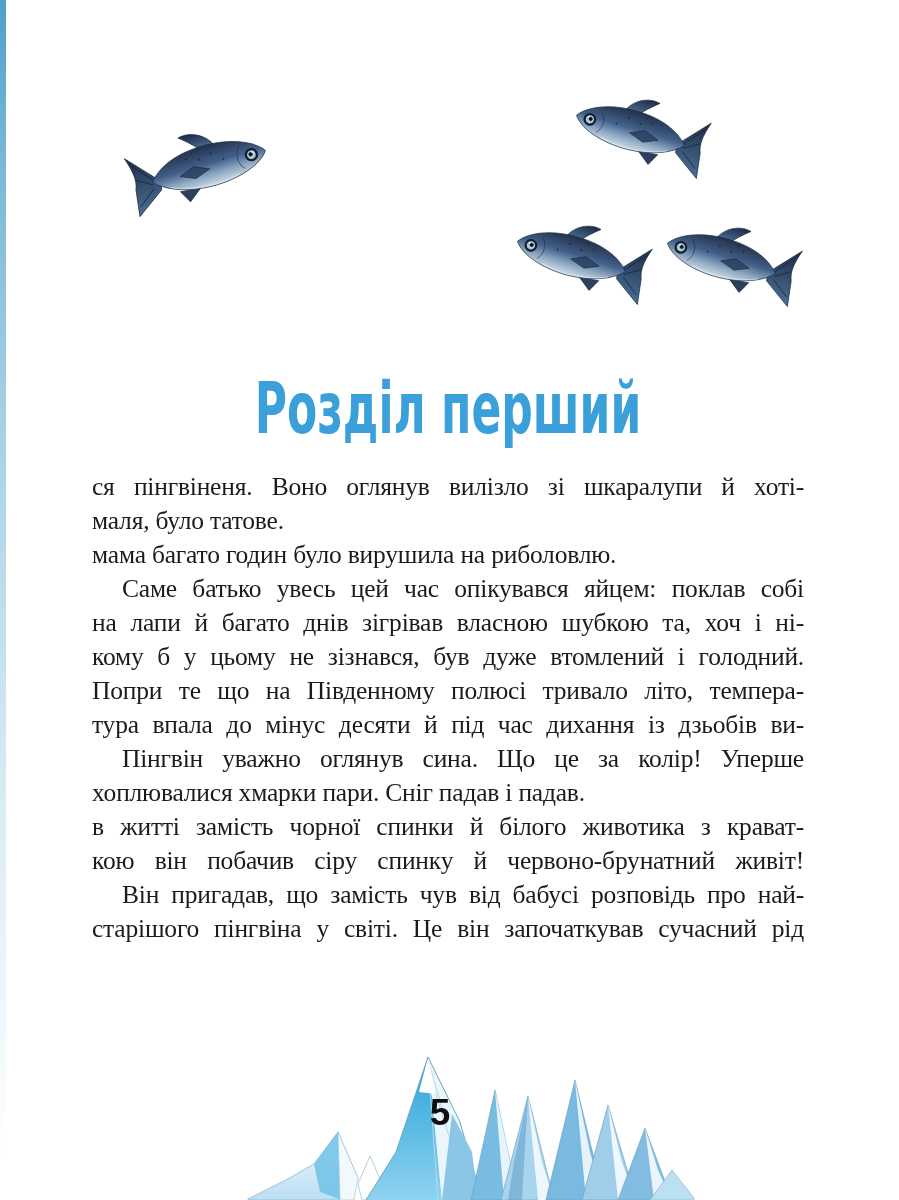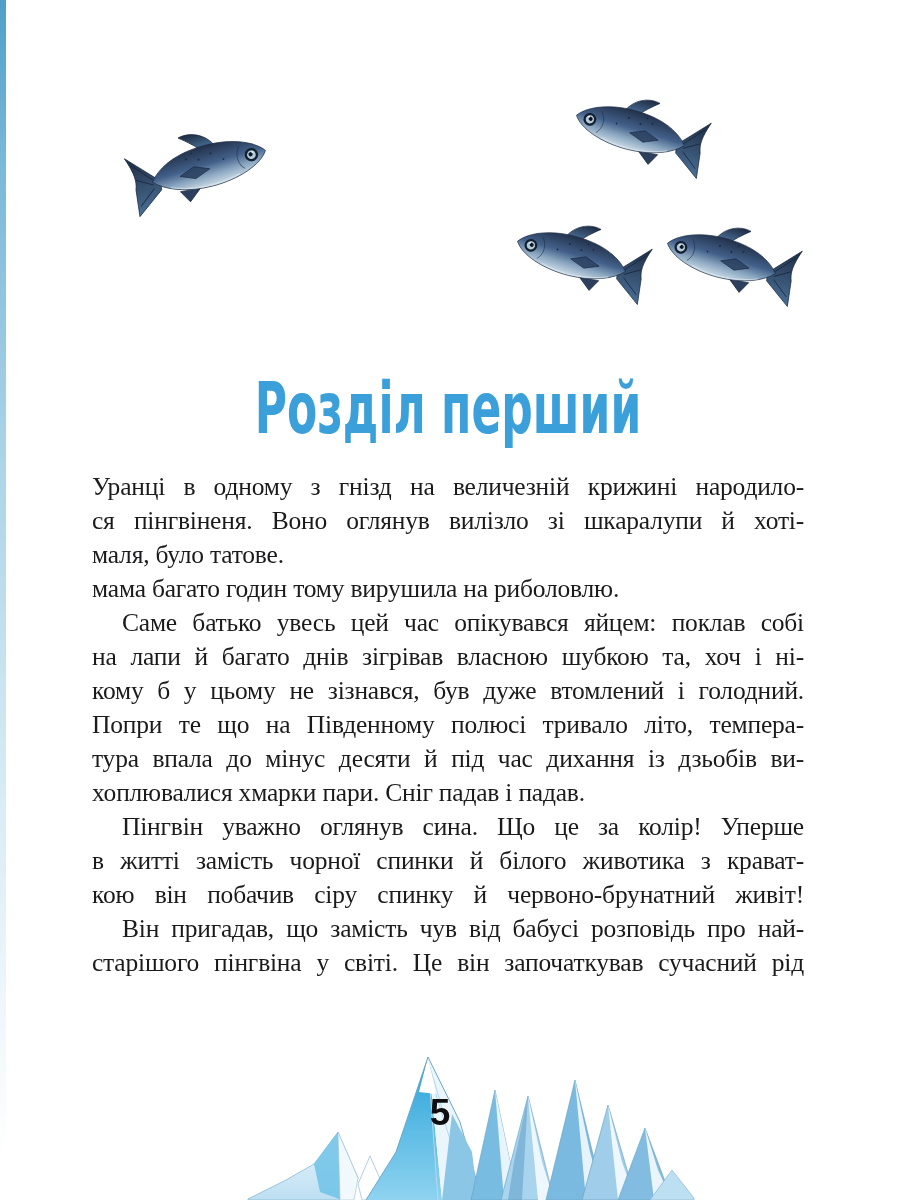--- a/index.html
+++ b/index.html
@@ -88,31 +88,30 @@
   <svg class="fish fish-3" viewBox="-25 -35 270 190">
     <use href="#fish-shape" transform="rotate(17 110 60)"></use>
   </svg>
   <svg class="fish fish-4" viewBox="-25 -35 270 190">
     <use href="#fish-shape" transform="rotate(17 110 60)"></use>
   </svg>
 
   <div class="chapter-title" style="color: rgb(59, 160, 218);">Розділ перший</div>
 
   <div class="story">
-      <div class="t-line">Уранці в одному з гнізд на величезній крижині народило-</div>
       <div class="t-line">ся пінгвіненя. Воно оглянув вилізло зі шкаралупи й хоті-</div>
       <div class="t-line flush">маля, було татове.</div>
-      <div class="t-line flush">мама багато годин тому вирушила на риболовлю.</div>
+      <div class="t-line flush">мама багато годин було вирушила на риболовлю.</div>
       <div class="t-line indent">Саме батько увесь цей час опікувався яйцем: поклав собі</div>
       <div class="t-line">на лапи й багато днів зігрівав власною шубкою та, хоч і ні-</div>
       <div class="t-line">кому б у цьому не зізнався, був дуже втомлений і голодний.</div>
       <div class="t-line">Попри те що на Південному полюсі тривало літо, темпера-</div>
       <div class="t-line">тура впала до мінус десяти й під час дихання із дзьобів ви-</div>
+      <div class="t-line indent">Пінгвін уважно оглянув сина. Що це за колір! Уперше</div>
       <div class="t-line flush">хоплювалися хмарки пари. Сніг падав і падав.</div>
-      <div class="t-line indent">Пінгвін уважно оглянув сина. Що це за колір! Уперше</div>
       <div class="t-line">в житті замість чорної спинки й білого животика з крават-</div>
       <div class="t-line">кою він побачив сіру спинку й червоно-брунатний живіт!</div>
       <div class="t-line indent">Він пригадав, що замість чув від бабусі розповідь про най-</div>
       <div class="t-line">старішого пінгвіна у світі. Це він започаткував сучасний рід</div>
     </div>
 
   <svg class="iceberg" viewBox="0 0 450 148">
     <defs>
       <linearGradient id="iceL" x1="0" y1="0" x2="0" y2="1">
         <stop offset="0" stop-color="#29a3d9"></stop>

